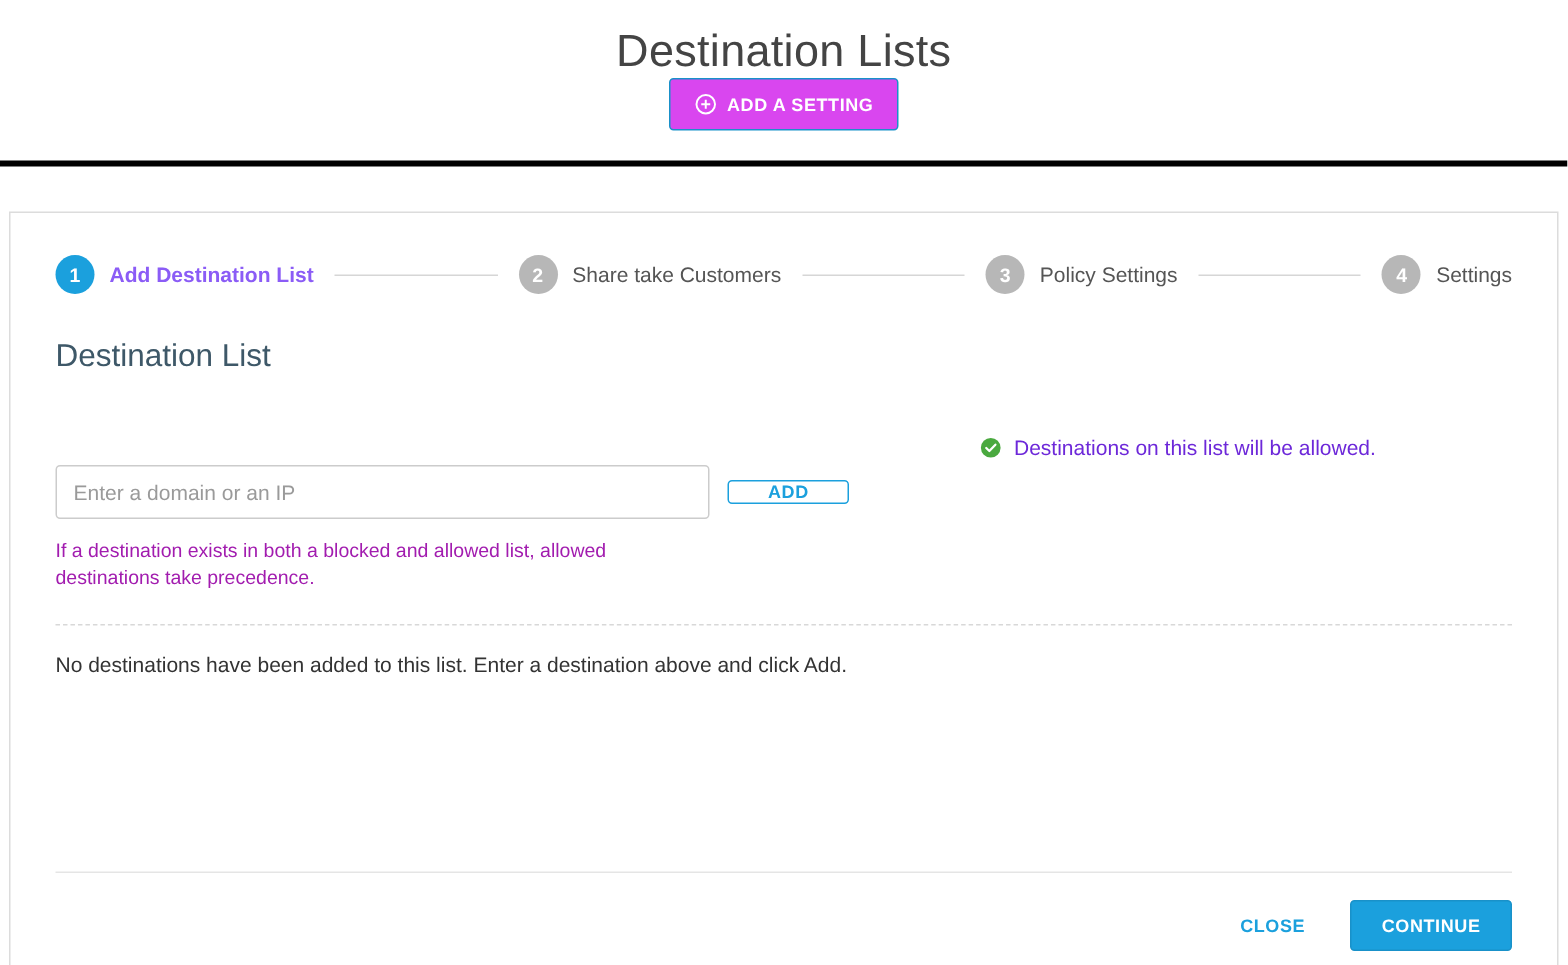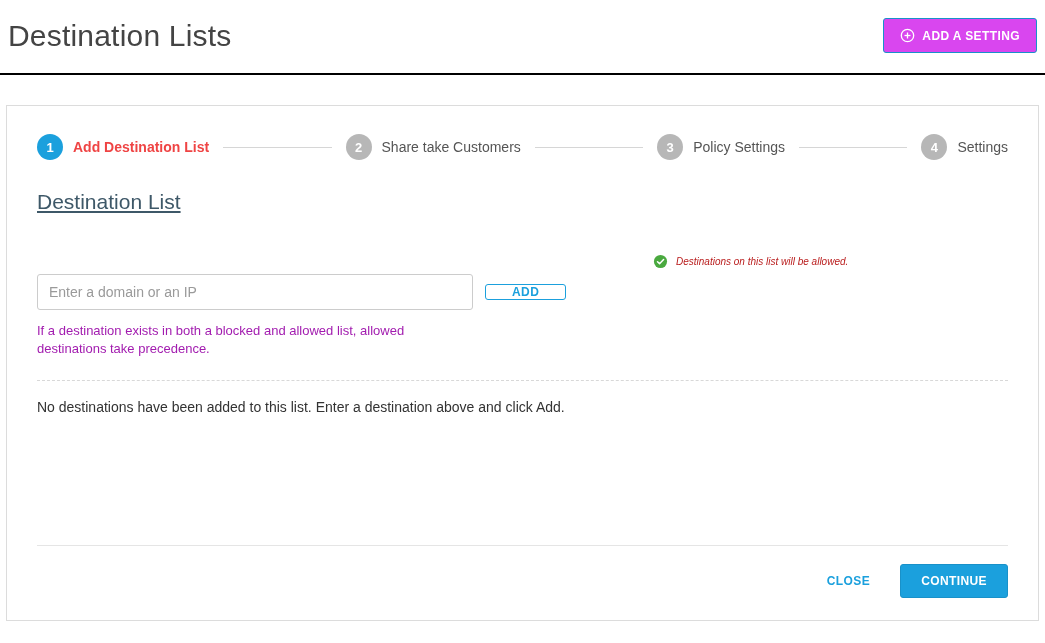--- a/index.html
+++ b/index.html
@@ -7,21 +7,22 @@
       font-family: "Helvetica Neue", Helvetica, Arial, sans-serif;
       color: #333;
       background: #fff;
       width: 1045px;
     }
     .header {
       display: flex;
       justify-content: space-between;
       align-items: center;
       padding: 18px 8px 20px 8px;
-      border-bottom: 2px solid #000000;
+      border-bottom: 4px solid #000000;
+      flex-direction: column;
     }
     .page-title {
       font-size: 30px;
       font-weight: 300;
       color: #444;
       letter-spacing: 0.2px;
     }
     .btn-primary {
       background: #d946ef;
       color: #fff;
@@ -64,34 +65,33 @@
       font-size: 13px;
       font-weight: 600;
       color: #fff;
       background: #b7b7b7;
     }
     .step.active .step-num { background: #1ba0dd; }
     .step-label {
       font-size: 14px;
       color: #555;
     }
-    .step.active .step-label { font-weight: 700; color: #ef4444; }
+    .step.active .step-label { font-weight: 700; color: #8b5cf6; }
     .step-line {
       flex: 1;
       height: 1px;
       background: #d6d6d6;
       margin: 0 14px;
     }
 
     .section-title {
       font-size: 21px;
       font-weight: 400;
       color: #3e5868;
       margin-bottom: 18px;
-      text-decoration: underline;
     }
 
     .two-col {
       display: flex;
       gap: 40px;
       align-items: flex-start;
     }
     .left-col { flex: 0 0 auto; width: 576px; }
     .right-col { flex: 1; padding-top: 22px; }
 
@@ -135,23 +135,22 @@
       font-size: 13px;
       color: #a21caf;
       line-height: 1.4;
       max-width: 430px;
     }
 
     .info-msg {
       display: flex;
       align-items: center;
       gap: 8px;
-      font-size: 10px;
-      color: #b91c1c;
-      font-style: italic;
+      font-size: 14px;
+      color: #6d28d9;
     }
     .check-icon {
       width: 15px; height: 15px;
       flex-shrink: 0;
     }
 
     .dashed-divider {
       border: none;
       border-top: 1px dashed #d8d8d8;
       margin: 22px 0 18px 0;

